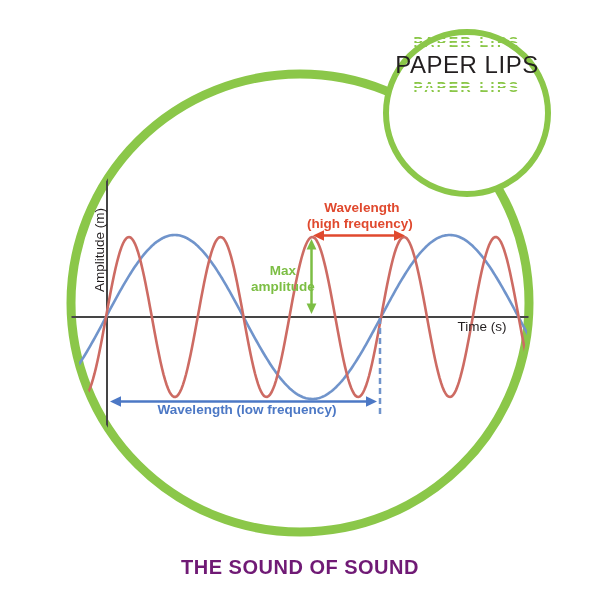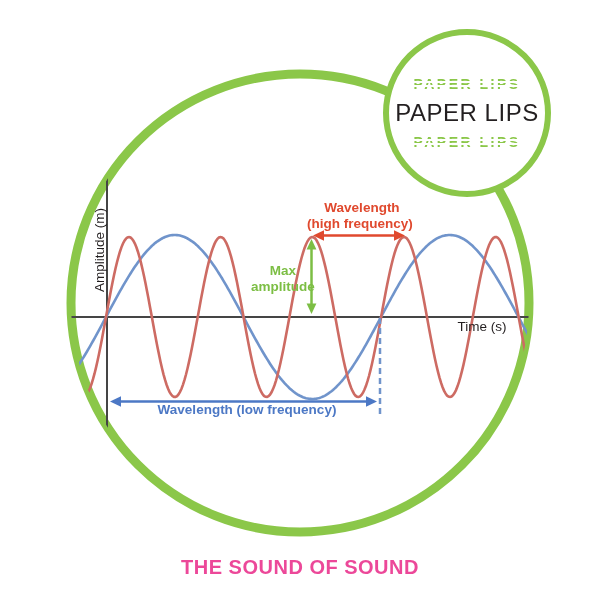--- a/index.html
+++ b/index.html
@@ -20,22 +20,22 @@
     top: 29px;
     width: 168px;
     height: 168px;
     box-sizing: border-box;
     background: #ffffff;
     border: 6px solid #8BC749;
     border-radius: 50%;
     display: flex;
     flex-direction: column;
     align-items: center;
-    justify-content: center;
-    gap: 9px;
+    justify-content: flex-start;
+    gap: 3px;
     text-align: center;
   }
   .logo-stencil {
     color: #8BC749;
     font-weight: 700;
     font-size: 14px;
     letter-spacing: 2.5px;
     line-height: 1.0;
     white-space: nowrap;
     -webkit-mask-image: linear-gradient(to bottom, #000 0 30%, transparent 30% 42%, #000 42% 58%, transparent 58% 68%, #000 68% 100%);
@@ -53,21 +53,21 @@
   
   .footer-title {
     position: absolute;
     left: 0;
     top: 556px;
     width: 600px;
     text-align: center;
     font-size: 20px;
     font-weight: 700;
     letter-spacing: 0.5px;
-    color: #ec4899;
+    color: #701a75;
   }
 
   
   text { font-family: "Liberation Sans", sans-serif; }
   .axis-label { font-size: 13.5px; fill: #231F20; }
   .ann { font-size: 13.5px; font-weight: 700; }
 </style>
 </head>
 <body>
 

